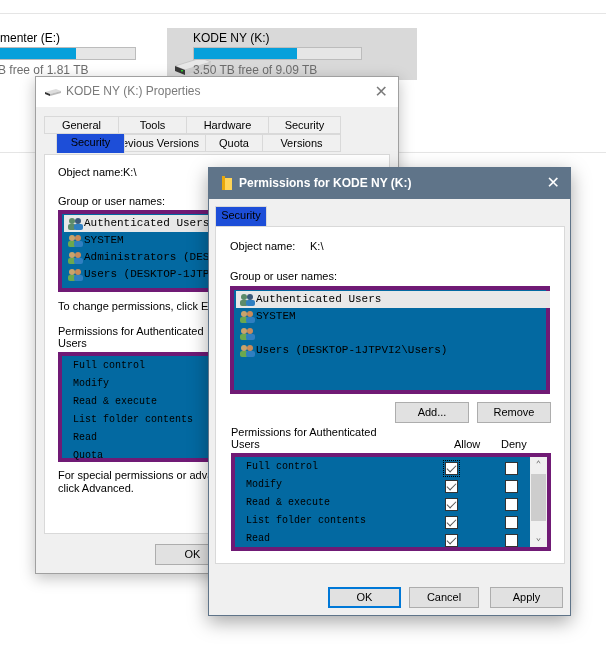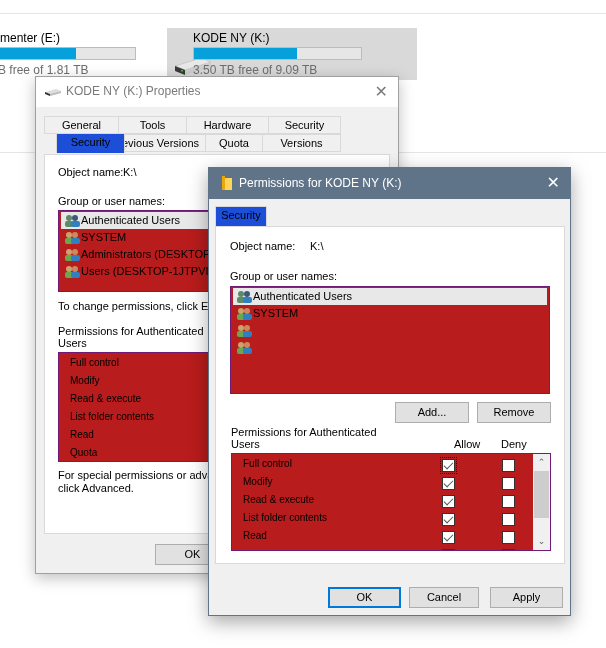--- a/index.html
+++ b/index.html
@@ -27,32 +27,32 @@
   
   .props { position: absolute; left: 35px; top: 76px; width: 364px; height: 498px; background: #f0f0f0; border: 1px solid #a0a0a0; box-shadow: 0 4px 14px rgba(0,0,0,0.25); }
   .props-titlebar { height: 30px; background: #ffffff; position: relative; padding-left: 40px; }
   .props-title { position: absolute; left: 30px; top: 7px; font-size: 12px; color: #7a7a7a; }
   .props-title-icon { position: absolute; left: 9px; top: 11px; width: 16px; height: 8px; }
   .props-close { position: absolute; right: 10px; top: 5px; font-size: 16px; color: #7a7a7a; cursor: pointer; }
   .tab { position: absolute; height: 18px; border: 1px solid #d9d9d9; background: #f0f0f0; text-align: center; font-size: 11px; line-height: 16px; color: #000; cursor: pointer; }
   .tab.active { background: #1d4ed8; border-bottom: none; height: 20px; }
   .props-panel { position: absolute; left: 8px; top: 77px; width: 346px; height: 380px; background: #ffffff; border: 1px solid #d9d9d9; }
   .lbl { position: absolute; font-size: 11px; color: #000; white-space: nowrap; }
-  .listbox { position: absolute; background: #b91c1c; border: 1px solid #701a75; }
+  .listbox { position: absolute; background: #0369a1; border: 4px solid #701a75; font-family: Liberation Mono, monospace; }
   .list-row { position: absolute; left: 2px; height: 17px; font-size: 11px; line-height: 17px; white-space: nowrap; padding-left: 20px; cursor: pointer; }
   .list-row.selected { background: #e8e8e8; }
   .user-icon { position: absolute; left: 3px; top: 2px; width: 16px; height: 13px; }
   .perm-row { position: absolute; font-size: 10px; white-space: nowrap; }
   .btn { position: absolute; height: 21px; background: #e1e1e1; border: 1px solid #adadad; font-size: 11px; text-align: center; line-height: 19px; color: #000; cursor: pointer; font-family: "Liberation Sans", sans-serif; }
   .btn.default { border: 2px solid #0078d7; line-height: 17px; }
 
   
   .perm { position: absolute; left: 208px; top: 167px; width: 363px; height: 449px; background: #f0f0f0; border: 1px solid #5f7489; box-shadow: 0 6px 18px rgba(0,0,0,0.35); }
   .perm-titlebar { height: 31px; background: #5f7489; position: relative; }
-  .perm-title { position: absolute; left: 30px; top: 8px; font-size: 12px; color: #ffffff; }
+  .perm-title { position: absolute; left: 30px; top: 8px; font-size: 12px; color: #ffffff; font-weight: bold; }
   .folder-icon { position: absolute; left: 13px; top: 8px; width: 10px; height: 14px; }
   .perm-close { position: absolute; right: 10px; top: 5px; font-size: 16px; color: #ffffff; cursor: pointer; }
   .perm-panel { position: absolute; left: 6px; top: 58px; width: 350px; height: 338px; background: #ffffff; border: 1px solid #d9d9d9; }
   .cb { position: absolute; width: 13px; height: 13px; border: 1px solid #333; background: #fff; cursor: pointer; }
   .cb.checked::after { content: ""; position: absolute; left: 3px; top: 0px; width: 4px; height: 8px; border-right: 1.5px solid #555; border-bottom: 1.5px solid #555; transform: rotate(45deg); }
   .cb.focus { outline: 1px dotted #000; outline-offset: 1px; }
   .cb.partial { height: 4px; border-bottom: none; }
   .scrollbar { position: absolute; right: 0; top: 0; width: 17px; height: 100%; background: #f0f0f0; }
   .scroll-thumb { position: absolute; left: 1px; width: 15px; background: #cdcdcd; }
   .scroll-arrow { position: absolute; left: 0; width: 17px; height: 17px; text-align: center; font-size: 9px; color: #606060; line-height: 17px; cursor: pointer; }
@@ -207,20 +207,21 @@
             <rect x="7" y="7" width="9" height="6" rx="2" fill="#2f7fc1"></rect>
           </svg>
       </div>
       <div class="list-row" style="top:52px;">
         <svg class="user-icon" viewBox="0 0 16 13">
             <circle cx="5" cy="4" r="3" fill="#c9a36b"></circle>
             <rect x="1" y="7" width="8" height="6" rx="2" fill="#6aa84f"></rect>
             <circle cx="11" cy="4" r="3" fill="#c98b5a"></circle>
             <rect x="7" y="7" width="9" height="6" rx="2" fill="#2f7fc1"></rect>
           </svg>
+        <span>Users (DESKTOP-1JTPVI2\Users)</span>
       </div>
     </div>
 
     <div class="btn" style="left:179px;top:175px;width:74px;">Add...</div>
     <div class="btn" style="left:261px;top:175px;width:74px;">Remove</div>
 
     <div class="lbl" style="left:15px;top:199px;">Permissions for Authenticated</div>
     <div class="lbl" style="left:15px;top:211px;">Users</div>
     <div class="lbl" style="left:238px;top:211px;text-align:center;">Allow</div>
     <div class="lbl" style="left:285px;top:211px;">Deny</div>

